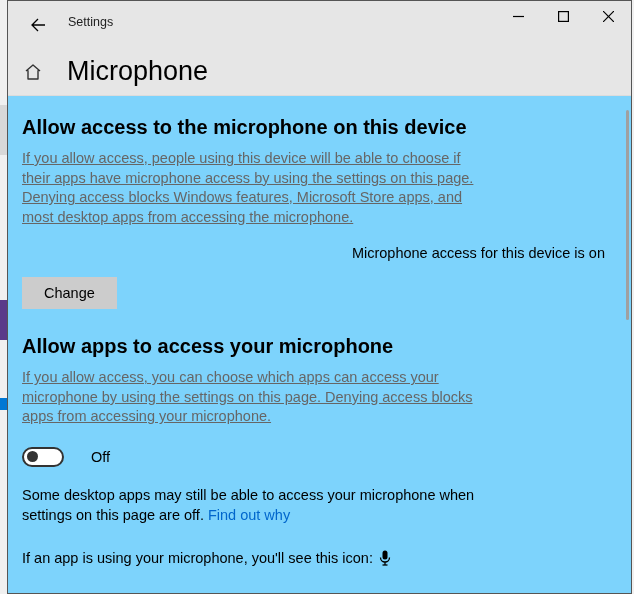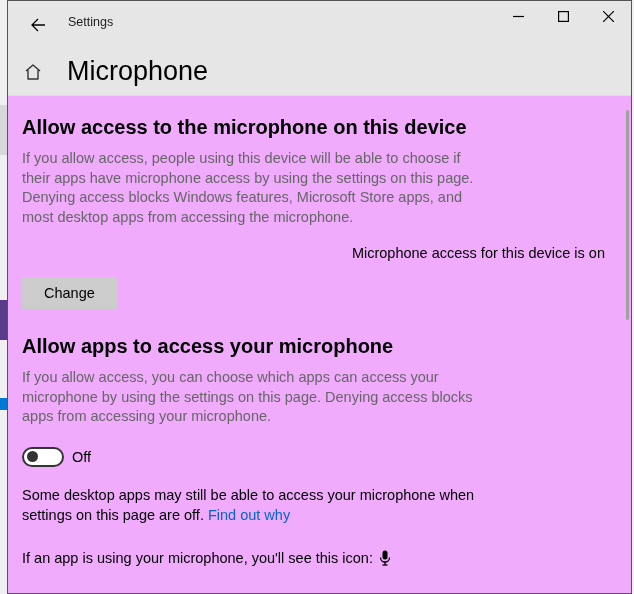--- a/index.html
+++ b/index.html
@@ -11,21 +11,21 @@
     height: 594px;
     overflow: hidden;
     position: relative;
   }
   .window {
     position: absolute;
     left: 7px;
     top: 0;
     width: 625px;
     height: 594px;
-    background: #f0abfc;
+    background: #7dd3fc;
     border: 1px solid #555;
     display: flex;
     flex-direction: column;
   }
   .titlebar {
     height: 95px;
     background: #e6e6e6;
     border-bottom: 1px solid #dcdcdc;
     position: relative;
   }
@@ -101,20 +101,21 @@
     font-weight: 600;
     margin: 0 0 10px 0;
     color: #000;
   }
   .desc {
     font-size: 14.5px;
     color: #666;
     line-height: 1.35;
     margin: 0 0 18px 0;
     max-width: 470px;
+    text-decoration: underline;
   }
   .status-line {
     font-size: 14.5px;
     color: #000;
     margin: 0 0 16px 0;
     text-align: right;
   }
   .change-btn {
     display: inline-block;
     padding: 8px 22px;
@@ -122,21 +123,21 @@
     border: none;
     font-size: 14.5px;
     color: #000;
     cursor: pointer;
     font-family: Liberation Sans, sans-serif;
   }
   .section2 { margin-top: 26px; }
   .toggle-row {
     display: flex;
     align-items: center;
-    gap: 8px;
+    gap: 27px;
     margin: 20px 0 18px 0;
   }
   .toggle {
     width: 42px;
     height: 20px;
     border: 2px solid #333;
     border-radius: 12px;
     position: relative;
     cursor: pointer;
     background: #fff;

